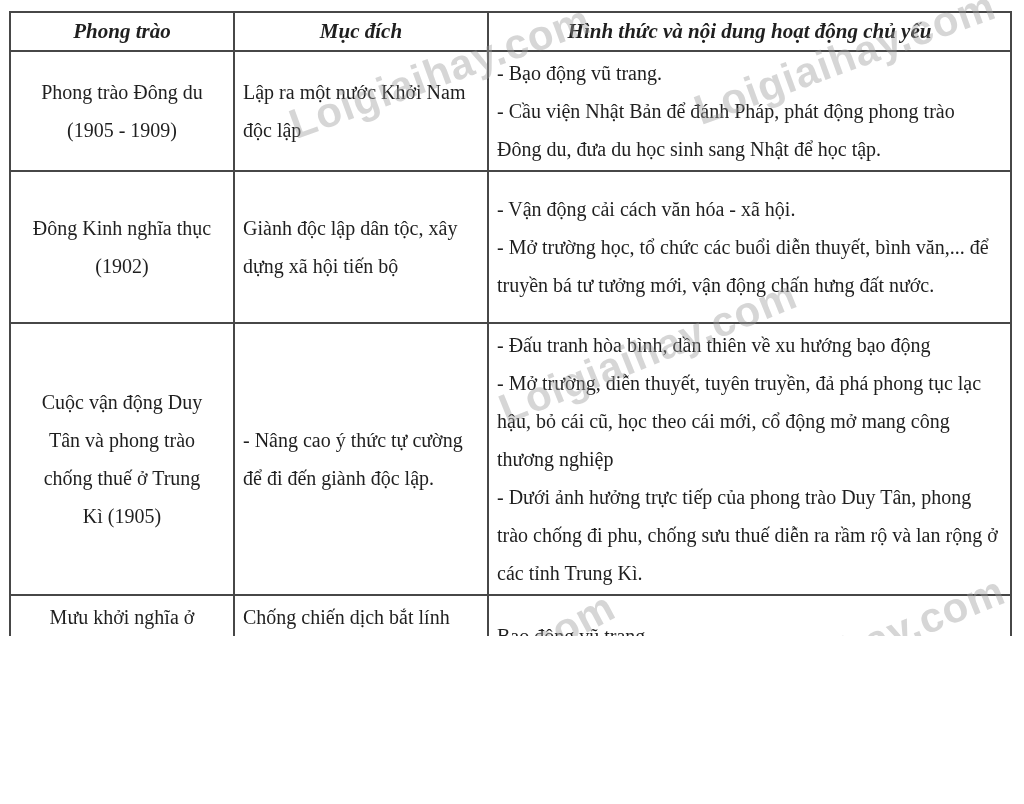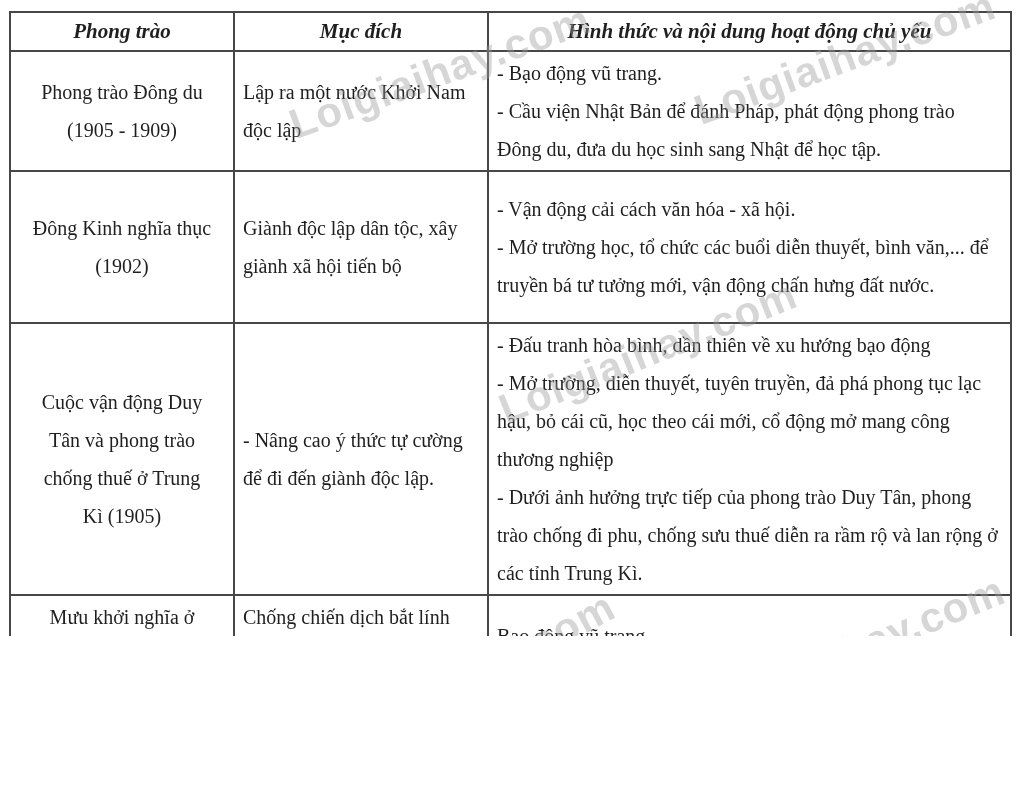--- a/index.html
+++ b/index.html
@@ -88,21 +88,21 @@
       <tr class="r0">
         <td class="cell-movement">Phong trào Đông du (1905 - 1909)</td>
         <td class="cell-purpose">Lập ra một nước Khởi Nam độc lập</td>
         <td class="cell-activities">
           <div class="para">- Bạo động vũ trang.</div>
           <div class="para">- Cầu viện Nhật Bản để đánh Pháp, phát động phong trào Đông du, đưa du học sinh sang Nhật để học tập.</div>
         </td>
       </tr>
       <tr class="r1">
         <td class="cell-movement">Đông Kinh nghĩa thục (1902)</td>
-        <td class="cell-purpose">Giành độc lập dân tộc, xây giành xã hội tiến bộ</td>
+        <td class="cell-purpose">Giành độc lập dân tộc, xây dựng xã hội tiến bộ</td>
         <td class="cell-activities">
           <div class="para">- Vận động cải cách văn hóa - xã hội.</div>
           <div class="para">- Mở trường học, tổ chức các buổi diễn thuyết, bình văn,... để truyền bá tư tưởng mới, vận động chấn hưng đất nước.</div>
         </td>
       </tr>
       <tr class="r2">
         <td class="cell-movement">Cuộc vận động Duy Tân và phong trào chống thuế ở Trung Kì (1905)</td>
         <td class="cell-purpose">- Nâng cao ý thức tự cường để đi đến giành độc lập.</td>
         <td class="cell-activities">
           <div class="para">- Đấu tranh hòa bình, dần thiên về xu hướng bạo động</div>

